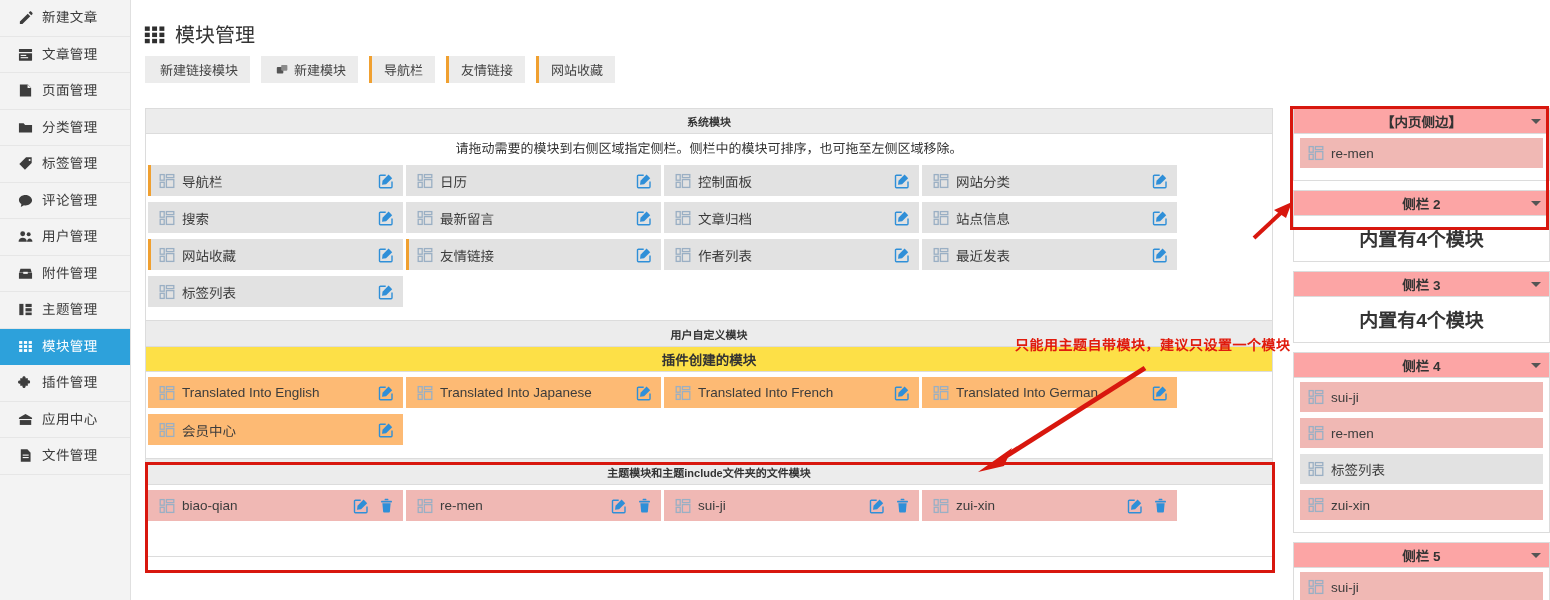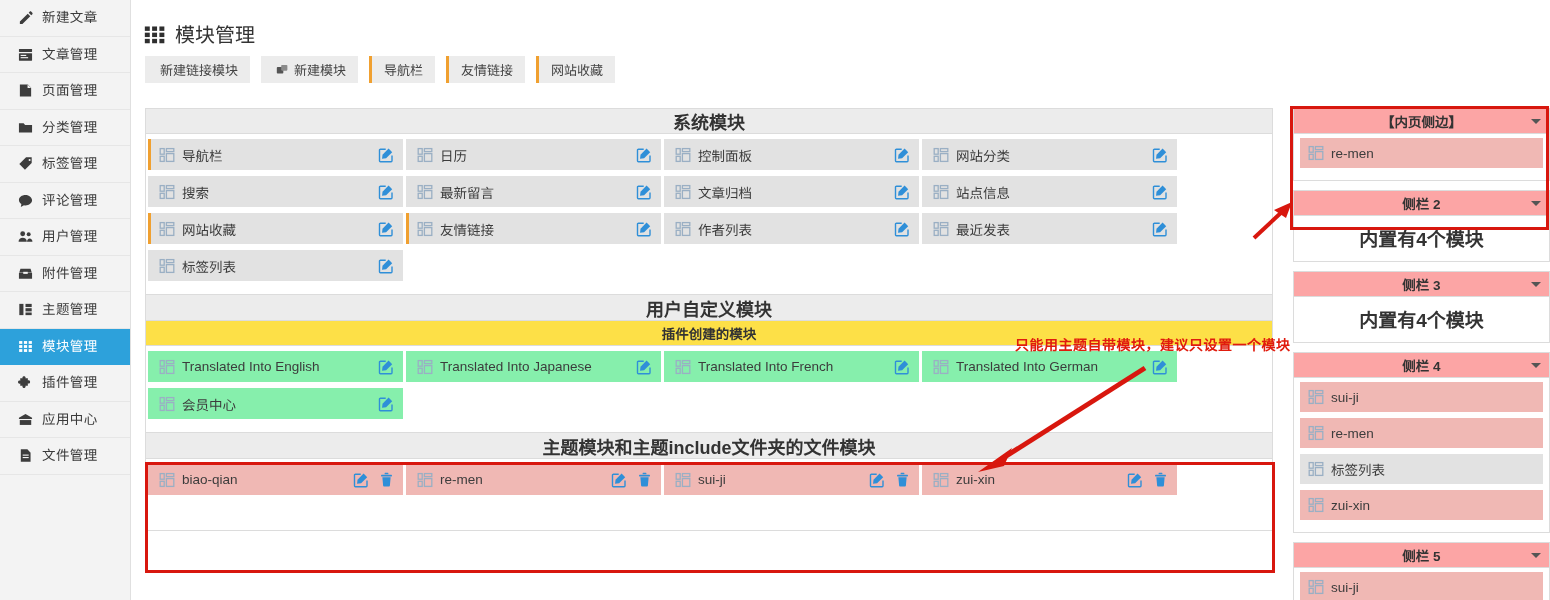--- a/index.html
+++ b/index.html
@@ -78,21 +78,21 @@
   #main-area {
     position: absolute; left: 145px; top: 108px;
     width: 1128px;
   }
   .section-head {
     background: #ececec;
     border: 1px solid #dcdcdc;
     border-bottom: 1px solid #dcdcdc;
     height: 26px;
     display: flex; align-items: center; justify-content: center;
-    font-size: 18px; font-weight: bold; color: #333;
+    font-size: 11px; font-weight: bold; color: #333;
   }
   .sub-head {
     background: #fde047;
     border-left: 1px solid #dcdcdc; border-right: 1px solid #dcdcdc;
     border-bottom: 1px solid #dcdcdc;
     height: 25px;
     display: flex; align-items: center; justify-content: center;
     font-size: 13.5px; font-weight: bold; color: #333;
   }
   .hint-row {
@@ -114,21 +114,21 @@
     height: 31px;
     margin: 3px 3px 3px 0;
     background: #e2e2e2;
     border-left: 3px solid transparent;
     display: flex; align-items: center;
     padding: 0 9px 0 8px;
     cursor: move;
     user-select: none;
   }
   .mod-card.accent { border-left-color: #f0a030; }
-  .mod-card.plugin { background: #86efac; }
+  .mod-card.plugin { background: #fdba74; }
   .mod-card.theme  { background: #f0b8b4; }
   .mod-ico { flex: 0 0 16px; margin-right: 7px; display: inline-flex; }
   .mod-name { flex: 1 1 auto; font-size: 13.5px; color: #3c3c3c; overflow: hidden; white-space: nowrap; }
   .mod-actions { display: flex; align-items: center; gap: 10px; }
   .act-btn { display: inline-flex; cursor: pointer; }
 
   
   #right-panel {
     position: absolute; left: 1293px; top: 108px;
     width: 257px;
@@ -370,20 +370,21 @@
       <span>友情链接</span>
     </button>
     <button class="tab accent">
       <span>网站收藏</span>
     </button>
   </div>
 
   <main id="main-area">
 
     <div class="section-head">系统模块</div>
+    <div class="hint-row">请拖动需要的模块到右侧区域指定侧栏。侧栏中的模块可排序，也可拖至左侧区域移除。</div>
     <div class="mod-grid" id="system-grid">
         <div class="mod-card accent">
           <span class="mod-ico">
             <svg width="16" height="16" viewBox="0 0 16 16" fill="none" stroke="#9aafc4" stroke-width="1.3">
               <rect x="1.2" y="1.6" width="4" height="5.6"></rect>
               <rect x="7.4" y="1.6" width="7.4" height="3"></rect>
               <rect x="1.2" y="9.3" width="4" height="5.1"></rect>
               <rect x="7.4" y="6.6" width="7.4" height="7.8"></rect>
             </svg>
           </span>

